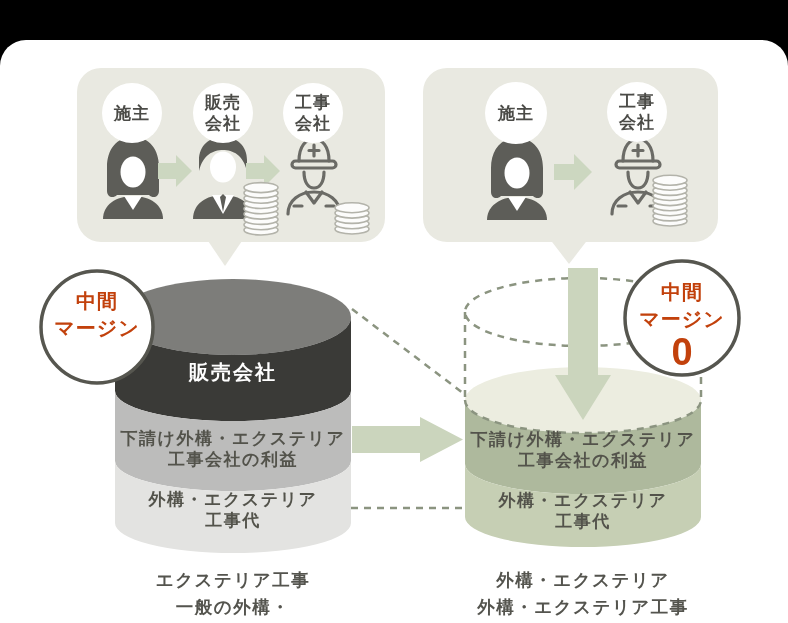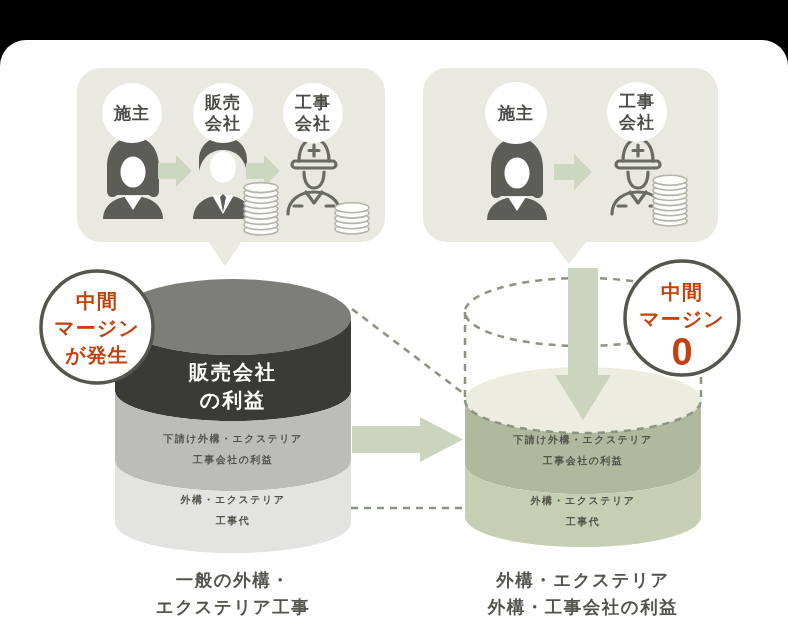--- a/index.html
+++ b/index.html
@@ -5,21 +5,21 @@
   html,body{margin:0;padding:0;background:#000;}
   body{font-family:"Liberation Sans","DejaVu Sans",sans-serif;}
   .card{position:relative;width:788px;height:623px;background:#ffffff;border-radius:26px;overflow:hidden;margin-top:40px;}
   .shapes{position:absolute;left:0;top:0;}
   .txt{position:absolute;transform:translateX(-50%);text-align:center;font-weight:700;color:#53534b;}
   .txt div{white-space:nowrap;}
   .actor-label{font-size:17px;line-height:21px;color:#4b4b47;letter-spacing:1px;}
   .badge-txt{font-size:20px;line-height:27px;color:#c2410c;letter-spacing:1px;}
   .badge-zero{font-size:38px;line-height:38px;letter-spacing:0;}
   .band-dark-txt{font-size:20px;line-height:28px;color:#ffffff;letter-spacing:2px;}
-  .band-txt{font-size:10px;line-height:21px;letter-spacing:1.5px;}
+  .band-txt{font-size:17px;line-height:21px;letter-spacing:1.5px;}
   .caption-txt{font-size:17.5px;line-height:26.5px;color:#54544e;letter-spacing:1.5px;}
 </style>
 </head>
 <body>
 
 <div class="card">
 
   <svg class="shapes" width="788" height="623" viewBox="0 0 788 623">
     <defs>
       <g id="p-woman">
@@ -150,53 +150,51 @@
   <div class="txt actor-label" style="left:516px;top:63px;">
     <div>施主</div>
   </div>
   <div class="txt actor-label" style="left:637px;top:51px;width:42px;">
     <div style="white-space:normal;">工事会社</div>
   </div>
 
   <div class="txt badge-txt" style="left:97px;top:248px;">
     <div>中間</div>
     <div>マージン</div>
-    <div>が発生</div>
   </div>
 
   <div class="txt badge-txt" style="left:682px;top:239px;">
     <div>中間</div>
     <div>マージン</div>
     <div class="badge-zero">0</div>
   </div>
 
   <div class="txt band-dark-txt" style="left:233px;top:318px;">
     <div>販売会社</div>
-    <div>の利益</div>
   </div>
   <div class="txt band-txt" style="left:233px;top:388px;">
     <div>下請け外構・エクステリア</div>
     <div>工事会社の利益</div>
   </div>
   <div class="txt band-txt" style="left:233px;top:449px;">
     <div>外構・エクステリア</div>
     <div>工事代</div>
   </div>
 
   <div class="txt band-txt" style="left:583px;top:389px;">
     <div>下請け外構・エクステリア</div>
     <div>工事会社の利益</div>
   </div>
   <div class="txt band-txt" style="left:583px;top:450px;">
     <div>外構・エクステリア</div>
     <div>工事代</div>
   </div>
 
   <div class="txt caption-txt" style="left:233px;top:527px;">
+    <div>エクステリア工事</div>
     <div>一般の外構・</div>
-    <div>エクステリア工事</div>
   </div>
   <div class="txt caption-txt" style="left:583px;top:527px;">
     <div>外構・エクステリア</div>
-    <div>外構・工事会社の利益</div>
+    <div>外構・エクステリア工事</div>
   </div>
 
 </div>
 
 </body></html>

